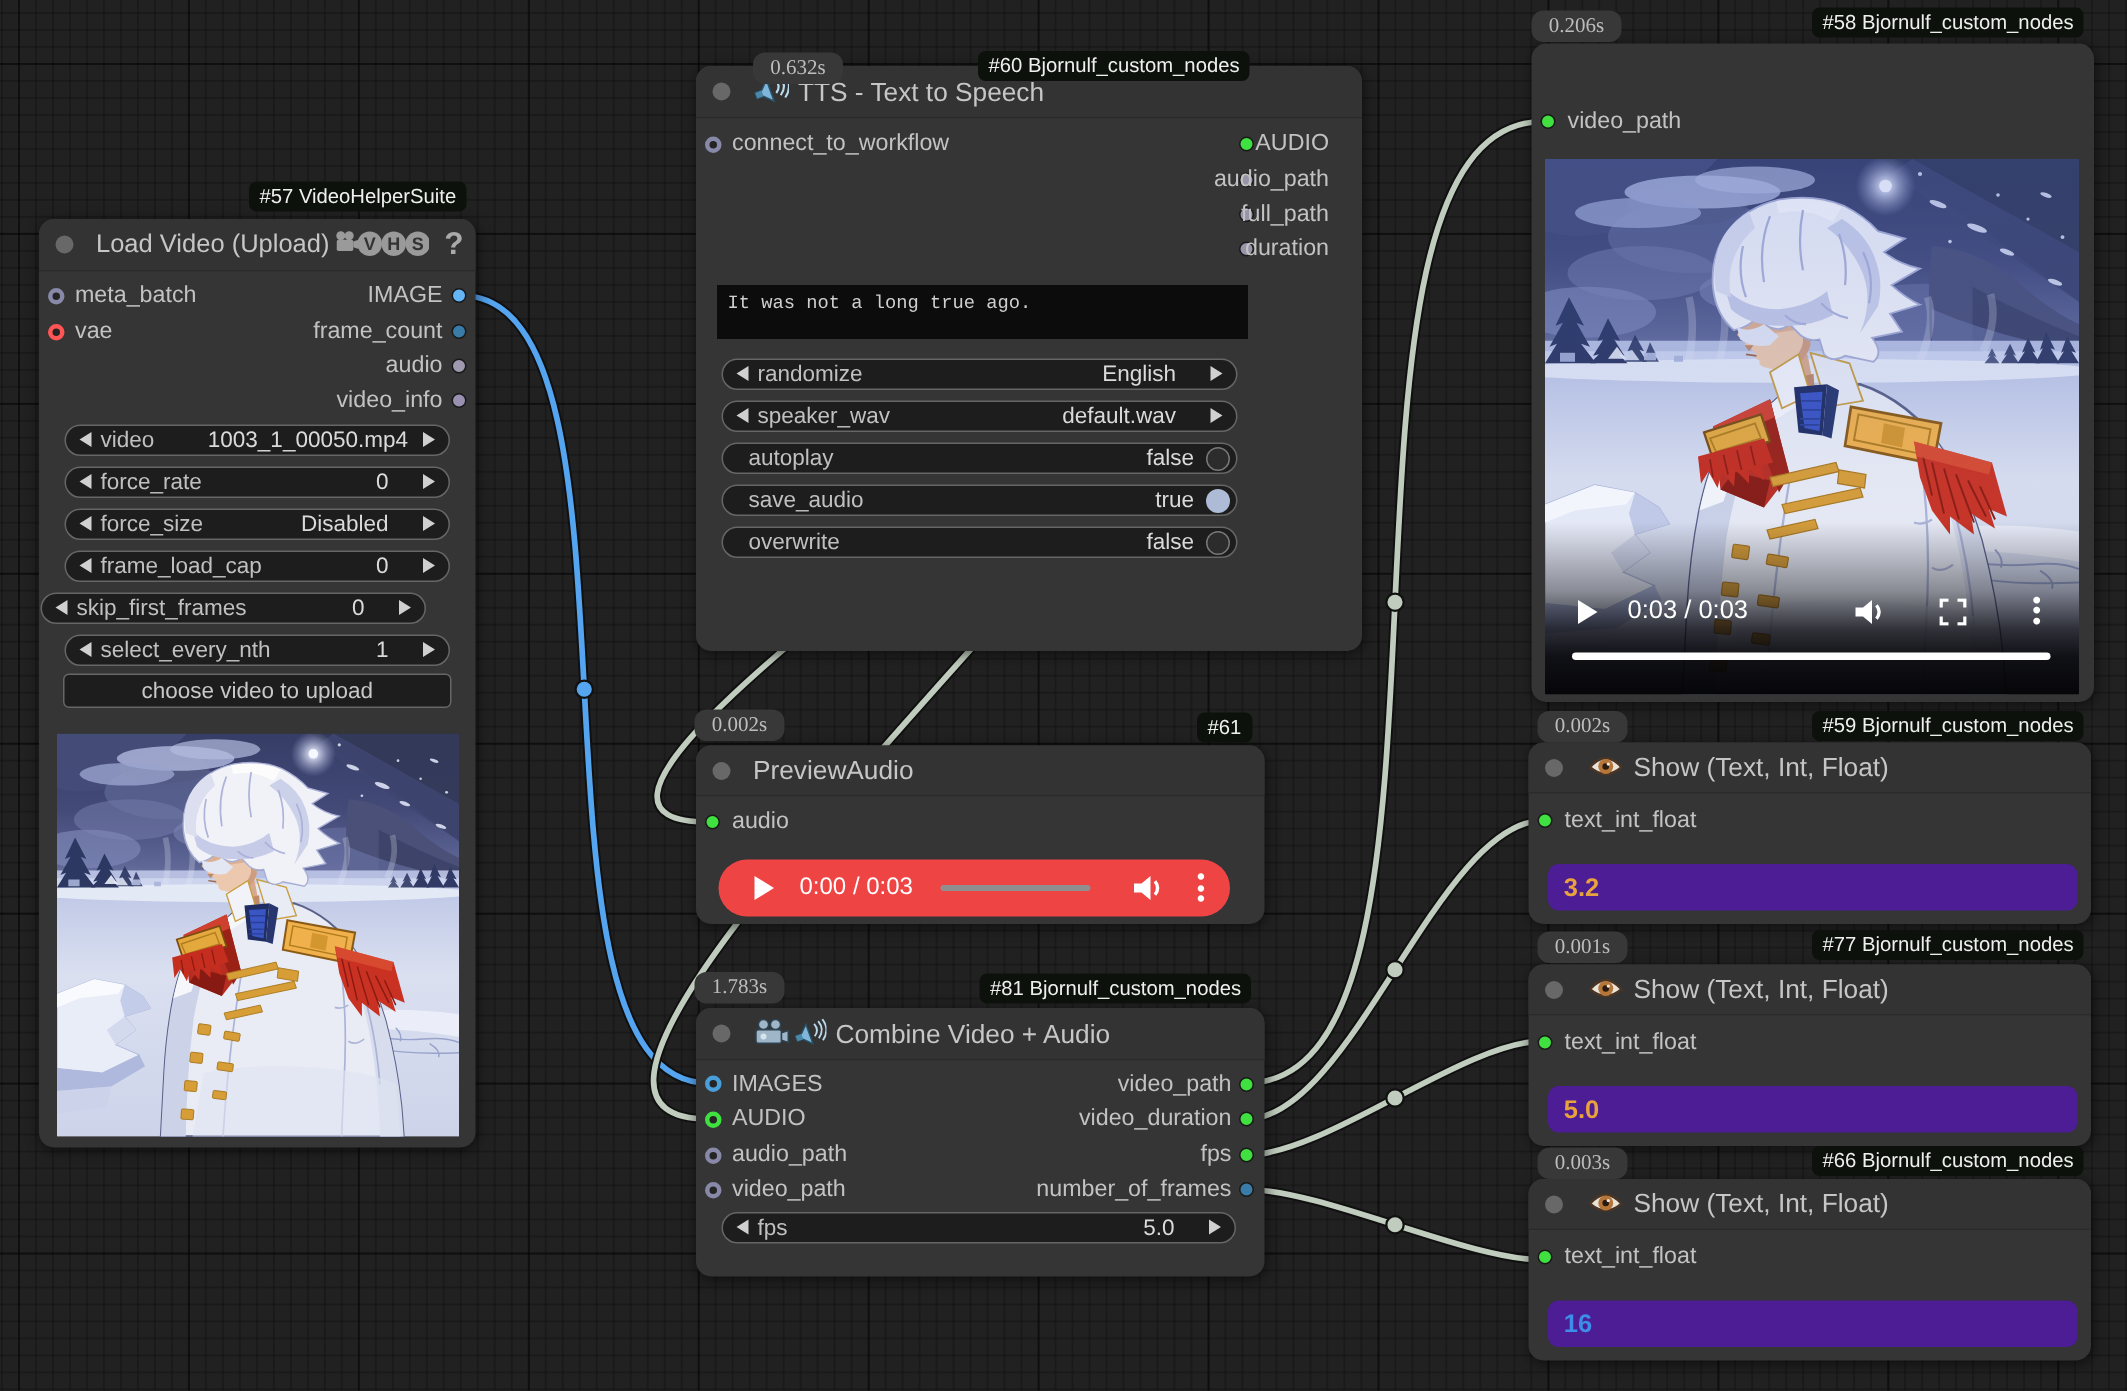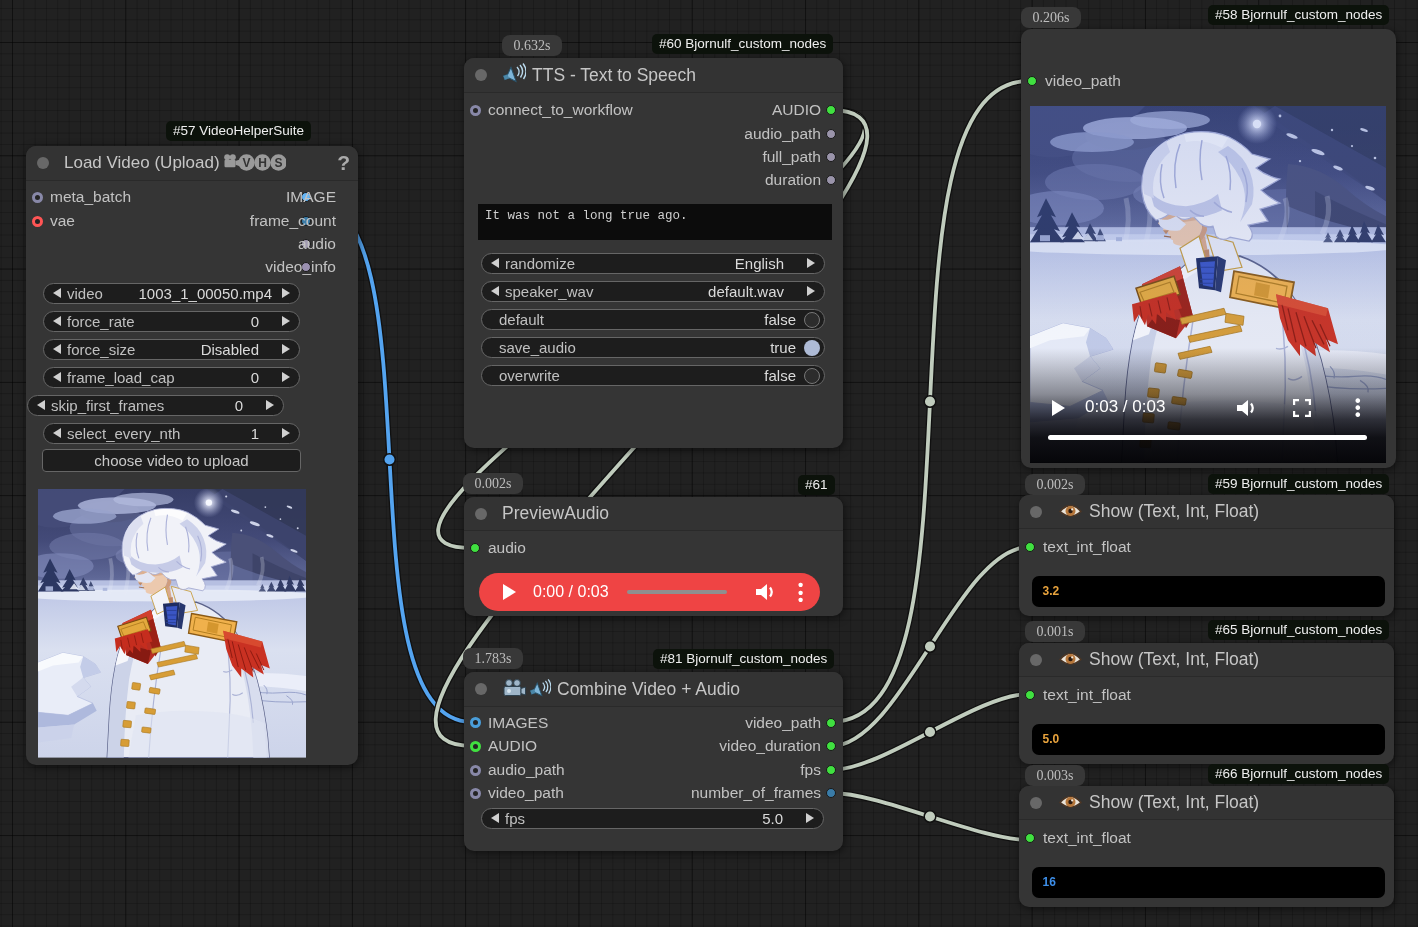--- a/index.html
+++ b/index.html
@@ -30,21 +30,21 @@
   box-sizing:border-box;font-size:15px;line-height:19px;color:#c8c8c8;}
 .widget .wl{position:absolute;left:23px;color:#c0c0c0;}
 .widget .wv{position:absolute;right:40px;color:#dadada;}
 .arrL{position:absolute;left:9px;top:4.5px;width:0;height:0;border-top:5px solid transparent;border-bottom:5px solid transparent;border-right:8px solid #d0d0d0;}
 .arrR{position:absolute;right:9px;top:4.5px;width:0;height:0;border-top:5px solid transparent;border-bottom:5px solid transparent;border-left:8px solid #d0d0d0;}
 .toggle{position:absolute;right:4px;top:2.5px;width:16px;height:16px;border-radius:50%;}
 .tbadge{position:absolute;z-index:3;height:21px;background:#383838;border-radius:8px;
   font-family:"Liberation Serif",serif;font-size:14px;color:#bdbdbd;line-height:21px;width:42px;padding:0 9px;text-align:center;}
 .hbadge{position:absolute;z-index:3;height:20px;background:#0c120b;border-radius:5px;
   font-size:13.5px;color:#efefef;line-height:20px;padding:0 7px;white-space:nowrap;}
-.vbox{position:absolute;background:#000000;border-radius:7px;font-size:12px;font-weight:bold;}
+.vbox{position:absolute;background:#4c1d95;border-radius:7px;font-size:17px;font-weight:bold;}
 </style>
 </head>
 <body>
 <svg width="0" height="0" style="position:absolute">
 <defs>
 <linearGradient id="skyg" x1="0" y1="0" x2="0" y2="1">
   <stop offset="0" stop-color="#363d66"></stop>
         <stop offset="0.45" stop-color="#434a78"></stop>
   <stop offset="0.78" stop-color="#5e6796"></stop>
         <stop offset="1" stop-color="#8990bd"></stop>
@@ -237,21 +237,21 @@
   <g stroke="#111" stroke-width="1.5">
     <circle cx="389.5" cy="459.5" r="5.8" fill="#54a4f0"></circle>
     <circle cx="930" cy="401.5" r="5.8" fill="#c0ccbd"></circle>
     <circle cx="930" cy="646.5" r="5.8" fill="#c0ccbd"></circle>
     <circle cx="930" cy="732" r="5.8" fill="#c0ccbd"></circle>
     <circle cx="930" cy="816.5" r="5.8" fill="#c0ccbd"></circle>
   </g>
 </svg>
 
 <div class="hbadge" style="left:166px;top:121px;">#57 VideoHelperSuite</div>
-<div class="node" id="n57" style="left:26px;top:146px;width:291px;height:619px;padding-left:41px;">
+<div class="node" id="n57" style="left:26px;top:146px;width:291px;height:619px;">
   <div class="title">
       <div class="tdot"></div>
       <div class="ttext" style="font-size:17px;">Load Video (Upload) <svg width="62" height="20" viewBox="0 0 62 20" style="vertical-align:-3.5px;">
           <g fill="#9a9a9a">
             <circle cx="3.2" cy="5.2" r="3"></circle>
             <circle cx="8.8" cy="5.2" r="3"></circle>
             <rect x="0.5" y="7.8" width="11" height="7.5" rx="1.2"></rect>
             <path d="M11.5 9 L15 7.8 V14 L11.5 12.8 Z"></path>
             <circle cx="22.5" cy="10.5" r="8.2"></circle>
             <circle cx="38.5" cy="10.5" r="8.2"></circle>
@@ -316,21 +316,21 @@
   <div class="widget" style="left:16px;top:302.5px;width:259px;height:23px;border-radius:4px;text-align:center;line-height:21px;">choose video to upload</div>
   <div id="thumb" style="position:absolute;left:12.4px;top:343px;width:268px;height:268.6px;overflow:hidden;">
     <svg width="268" height="268.6" viewBox="0 0 356 356" preserveAspectRatio="none">
         <use href="#scene"></use>
       </svg>
   </div>
 </div>
 
 <div class="tbadge" style="left:463px;top:35px;margin-left:39px;">0.632s</div>
 <div class="hbadge" style="left:652px;top:34px;">#60 Bjornulf_custom_nodes</div>
-<div class="node" id="n60" style="left:464px;top:58px;width:379px;height:390px;text-decoration:underline;">
+<div class="node" id="n60" style="left:464px;top:44px;width:444px;height:390px;text-decoration:underline;">
   <div class="title">
       <div class="tdot"></div>
       <div class="ttext"><svg width="24" height="22" viewBox="0 0 24 22" style="vertical-align:-4px;margin-right:6px;">
           <g transform="rotate(-20 10 13)">
             <path d="M2 10 H6.5 L12 4.5 V19.5 L6.5 14 H2 Z" fill="#7fb6d9" stroke="#29536b" stroke-width="1"></path>
             <path d="M2 10 H6.5 V14 H2 Z" fill="#4b87a8"></path>
           </g>
           <g stroke="#b9d9ec" stroke-width="1.4" fill="none">
             <path d="M15 4 Q19 8.5 15.5 13"></path>
             <path d="M18 2 Q23 8 18.5 14.5"></path>
@@ -356,21 +356,21 @@
       <div class="wv">English</div>
       <div class="arrR"></div>
     </div>
   <div class="widget" style="left:17px;top:222.5px;width:344px;text-align:right;">
       <div class="arrL"></div>
       <div class="wl">speaker_wav</div>
       <div class="wv">default.wav</div>
       <div class="arrR"></div>
     </div>
   <div class="widget" style="left:17px;top:250.5px;width:344px;">
-      <div class="wl" style="left:17px;">default</div>
+      <div class="wl" style="left:17px;">autoplay</div>
       <div class="wv" style="right:28px;">false</div>
       <div class="toggle" style="background:#2c2c2c;border:1.5px solid #777;box-sizing:border-box;"></div>
     </div>
   <div class="widget" style="left:17px;top:278.5px;width:344px;">
       <div class="wl" style="left:17px;">save_audio</div>
       <div class="wv" style="right:28px;">true</div>
       <div class="toggle" style="background:#aebbd6;"></div>
     </div>
   <div class="widget" style="left:17px;top:306.5px;width:344px;">
       <div class="wl" style="left:17px;">overwrite</div>
@@ -485,21 +485,21 @@
           <circle cx="11.5" cy="8" r="2.2" fill="#2a1a10"></circle>
           <circle cx="13.2" cy="6.4" r="1.1" fill="#f5e8d8"></circle>
         </svg>Show (Text, Int, Float)</div>
     </div>
   <div class="dot" style="left:6px;top:47px;background:#40e040;"></div>
   <div class="slot" style="left:24px;top:42px;">text_int_float</div>
   <div class="vbox" style="left:12.5px;top:81px;width:353px;height:31px;color:#e8a33d;line-height:31px;padding-left:11px;box-sizing:border-box;">3.2</div>
 </div>
 
 <div class="tbadge" style="left:1025px;top:621px;">0.001s</div>
-<div class="hbadge" style="left:1208px;top:620px;">#65 Bjornulf_custom_nodes</div>
+<div class="hbadge" style="left:1208px;top:620px;">#77 Bjornulf_custom_nodes</div>
 <div class="node" id="n65" style="left:1019px;top:643px;width:375px;height:121px;">
   <div class="title" style="height:33px;line-height:33px;">
       <div class="tdot" style="top:10.5px;"></div>
       <div class="ttext" style="left:40px;"><svg width="23" height="16" viewBox="0 0 23 16" style="vertical-align:-2px;margin-right:7px;">
           <path d="M1 8.5 Q11.5 -3.5 22 8.5 Q11.5 17.5 1 8.5 Z" fill="#e9e4da" stroke="#4a3525" stroke-width="1.6"></path>
           <circle cx="11.5" cy="8" r="5" fill="#b5763a"></circle>
           <circle cx="11.5" cy="8" r="2.2" fill="#2a1a10"></circle>
           <circle cx="13.2" cy="6.4" r="1.1" fill="#f5e8d8"></circle>
         </svg>Show (Text, Int, Float)</div>
     </div>

